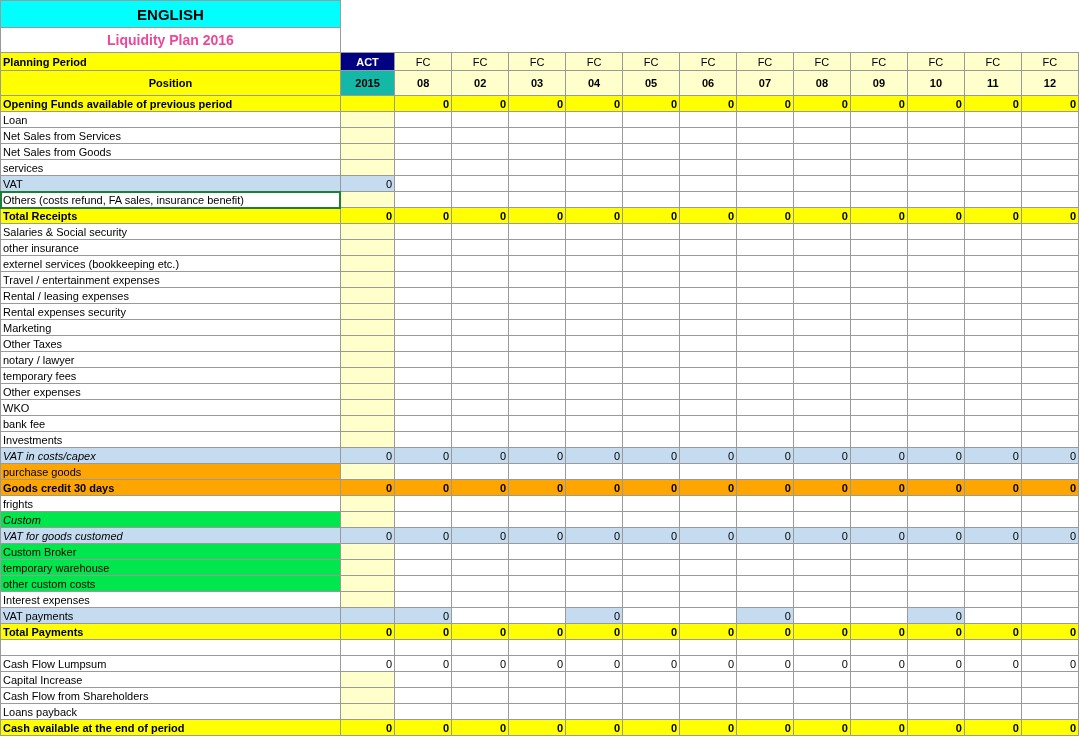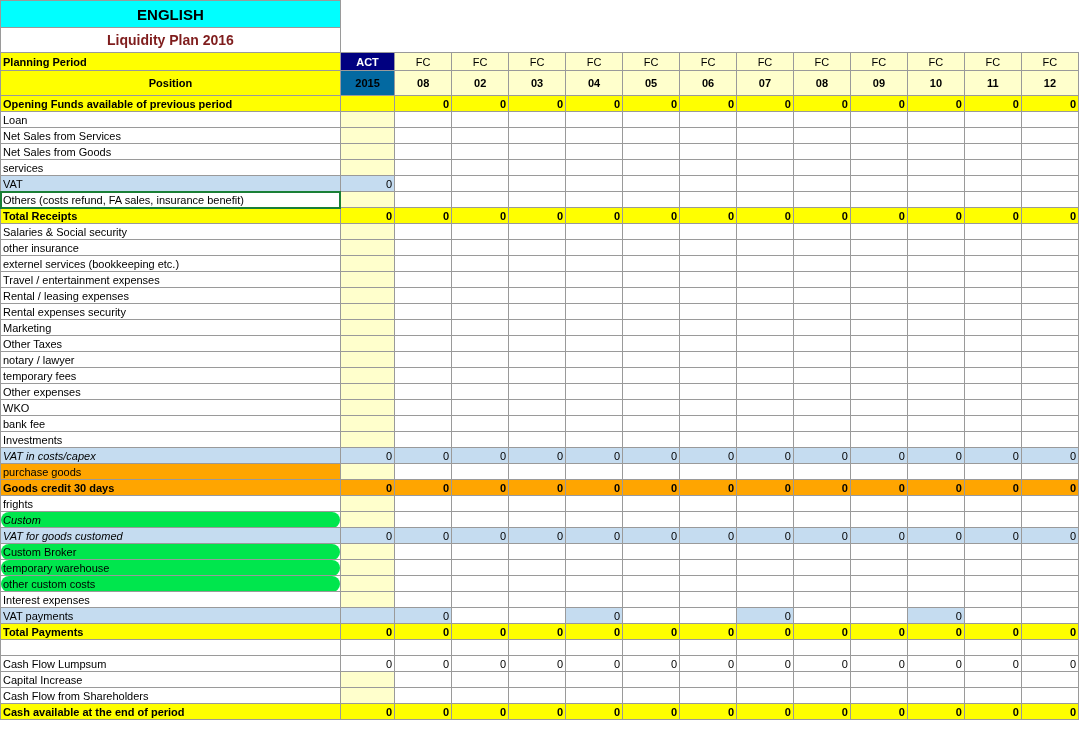--- a/index.html
+++ b/index.html
@@ -10,32 +10,32 @@
   .lbl{width:345px;text-align:left;}
   .act{width:52px;text-align:right;}
   .fc{width:56px;text-align:right;}
   .ctr{text-align:center;}
   .bold{font-weight:bold;}
   .ital{font-style:italic;}
   .yellow{background:#ffff00;font-weight:bold;}
   .lightyellow{background:#ffffcc;}
   .blue{background:#c5dcf0;}
   .blue-i{background:#c5dcf0;font-style:italic;}
-  .green{background:#00e64d;border-radius:8px;}
+  .green{background:#00e64d;}
   .orange{background:#ffa500;}
   .cyan{background:#00ffff;}
   .navy{background:#000080;color:#ffffff;font-weight:bold;}
   .hdr-yellow{background:#ffff00;}
-  .nav-txt{color:#7f1d1d;font-weight:bold;}
+  .nav-txt{color:#ec4899;font-weight:bold;}
   .title-cell{height:26px;font-size:15px;margin-top:8px;}
   .sub-cell{height:24px;font-size:14px;}
   .hdr-row td{height:17px;}
   .pos-row td{height:24px;}
   .empty{background:#ffffff;}
-  .greenbox{background:#0369a1;}
+  .greenbox{background:#14b8a6;}
 </style>
 </head>
 <body>
 
 <div id="sheet">
 <table>
   <colgroup>
     <col style="width:345px">
         <col style="width:52px">
     <col style="width:56px">
@@ -696,20 +696,36 @@
           <td class="fc"></td>
           <td class="fc"></td>
           <td class="fc"></td>
           <td class="fc"></td>
           <td class="fc"></td>
           <td class="fc"></td>
           <td class="fc"></td>
           <td class="fc"></td>
         </tr>
         <tr>
+          <td class="lbl">Loans payback</td>
+          <td class="act lightyellow"></td>
+          <td class="fc"></td>
+          <td class="fc"></td>
+          <td class="fc"></td>
+          <td class="fc"></td>
+          <td class="fc"></td>
+          <td class="fc"></td>
+          <td class="fc"></td>
+          <td class="fc"></td>
+          <td class="fc"></td>
+          <td class="fc"></td>
+          <td class="fc"></td>
+          <td class="fc"></td>
+        </tr>
+        <tr>
           <td class="lbl yellow">Cash available at the end of period</td>
           <td class="act yellow">0</td>
           <td class="fc yellow">0</td>
           <td class="fc yellow">0</td>
           <td class="fc yellow">0</td>
           <td class="fc yellow">0</td>
           <td class="fc yellow">0</td>
           <td class="fc yellow">0</td>
           <td class="fc yellow">0</td>
           <td class="fc yellow">0</td>

